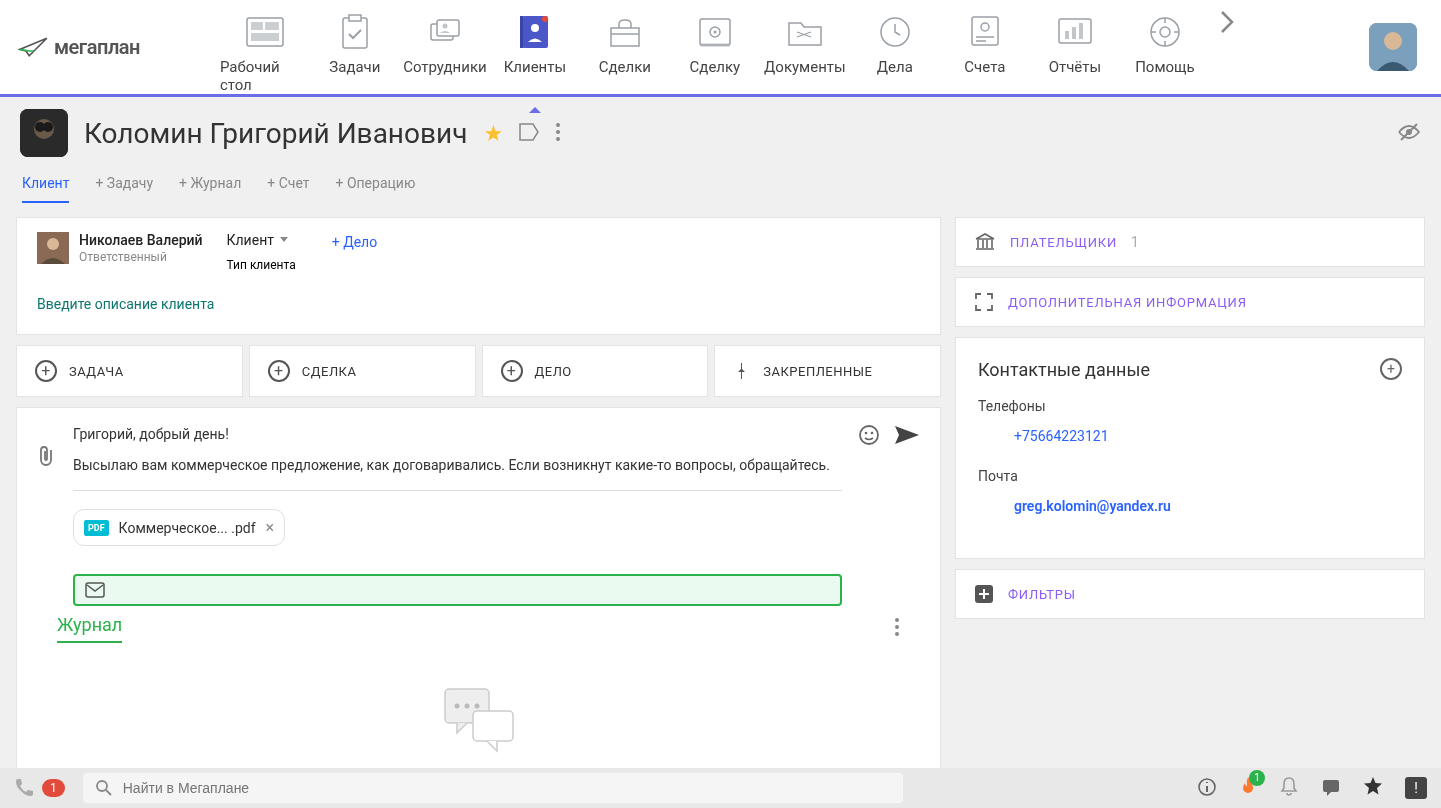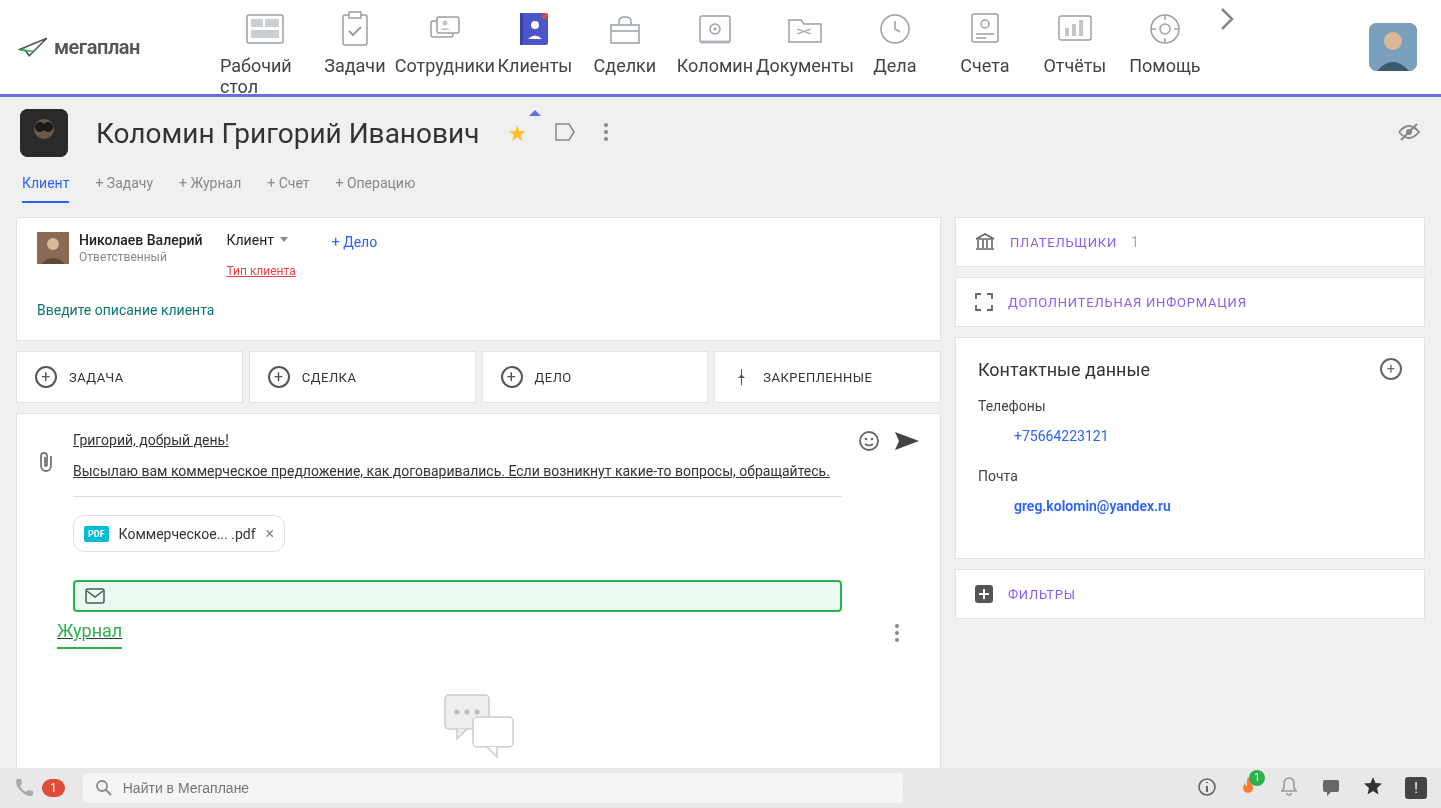--- a/index.html
+++ b/index.html
@@ -21,29 +21,29 @@
     border-bottom: 3px solid #6a6de6;
     padding: 0 24px 0 18px;
     position: relative;
   }
   .logo { display:flex; align-items:center; gap:4px; color:#555; font-weight:600; font-size:20px; letter-spacing:-0.5px;}
   .logo svg { width:32px; height:28px; }
   .nav-items { display:flex; margin-left: 80px; gap:0; flex:1; }
   .nav-item { display:flex; flex-direction:column; align-items:center; justify-content:flex-start; width:90px; cursor:pointer; padding-top:12px; position:relative;}
   .nav-item .icon-wrap { width:44px; height:40px; display:flex; align-items:center; justify-content:center; color:#9aa0a6;}
   .nav-item.active .icon-wrap { color:#4b57c9; }
-  .nav-item span { font-size:18px; color:#444; margin-top:6px;}
+  .nav-item span { font-size:15px; color:#444; margin-top:6px;}
   .nav-item.active::after { content:""; position:absolute; bottom:-19px; left:50%; transform:translateX(-50%); width:0;height:0;border-left:6px solid transparent;border-right:6px solid transparent;border-bottom:6px solid #6a6de6;}
   .nav-arrow-right { color:#888; cursor:pointer; padding:8px;}
   .avatar-top { width:48px; height:48px; border-radius:8px; background:#6b8caa; margin-left:auto; background-image:linear-gradient(135deg,#7a9cc0,#5a7a98); cursor:pointer; overflow:hidden; display:flex; align-items:center; justify-content:center;}
   .avatar-top svg { width:100%; height:100%; }
 
   
   .header { background:#f0f0f0; padding: 12px 20px 0 20px; }
-  .header-top { display:flex; align-items:center; gap:28px;}
+  .header-top { display:flex; align-items:center; gap:16px;}
   .client-avatar { width:48px;height:48px;border-radius:8px; background:#333; overflow:hidden;}
   .client-avatar svg{width:100%;height:100%;}
   .client-name { font-size:28px; color:#333; font-weight:400;}
   .star { color:#fbc02d; font-size:22px; cursor:pointer;}
   .tag-icon { color:#888; cursor:pointer;}
   .dots-icon { color:#888; cursor:pointer;}
   .eye-icon { margin-left:auto; color:#888; cursor:pointer;}
 
   .subtabs { display:flex; gap:26px; margin-top:18px; padding-left:2px;}
   .subtab { color:#888; font-size:14px; padding-bottom:10px; cursor:pointer;}
@@ -58,33 +58,33 @@
 
   
   .resp-block { padding:14px 20px 22px 20px;}
   .resp-row { display:flex; align-items:flex-start; gap:24px;}
   .resp-person { display:flex; gap:10px;}
   .resp-avatar{ width:32px;height:32px;border-radius:6px;background:#888;}
   .resp-name{ font-size:14px; color:#222; font-weight:500;}
   .resp-role{ font-size:12px; color:#888; margin-top:2px;}
   .client-type{ display:flex; flex-direction:column;}
   .client-type-val{ font-size:14px; color:#222; display:flex; align-items:center; gap:6px;}
-  .client-type-lbl{ font-size:12px;color:#ef4444; margin-top:16px;text-decoration:underline;}
+  .client-type-lbl{ font-size:12px;color:#000000; margin-top:10px;}
   .plus-delo { margin-left:12px; color:#2962ff; cursor:pointer; font-size:14px; padding-top:2px;}
   .desc-placeholder { color:#0f766e; margin-top:24px; font-size:14px;}
 
   
   .action-row{ display:flex; gap:6px;}
   .action-btn{ flex:1; background:#fff; border:1px solid #e3e3e3; padding:14px 18px; display:flex; align-items:center; gap:12px; cursor:pointer; font-size:13px; letter-spacing:0.5px; color:#333;}
   .action-btn.pinned{ flex:1;}
   .circ-plus{ width:22px;height:22px;border:2px solid #555;border-radius:50%;display:flex;align-items:center;justify-content:center;font-size:16px;line-height:1;color:#555;}
   .pin-ico{ width:18px;height:18px;color:#555;}
 
   
-  .compose{ background:#fff; border:1px solid #e3e3e3; padding:16px 20px 16px 20px;text-decoration:underline;}
+  .compose{ background:#fff; border:1px solid #e3e3e3; padding:16px 20px 16px 20px;}
   .compose-row{ display:flex; align-items:flex-start; gap:16px;}
   .attach-icon{ color:#777; cursor:pointer; margin-top:20px;}
   .compose-text{ flex:1; display:flex; flex-direction:column; gap:10px;}
   .compose-line{ font-size:14px; color:#333; line-height:1.5;}
   .compose-text .divider{height:1px;background:#ddd;margin-top:4px;}
   .compose-actions-row{display:flex;align-items:center;gap:14px;}
   .emoji-icon,.send-icon{ color:#666; cursor:pointer;}
   .send-icon{ color:#444;}
   .file-chip{ display:inline-flex; align-items:center; gap:10px; border:1px solid #e0e0e0; padding:8px 10px; border-radius:11px; margin-top:8px; font-size:14px; color:#333;}
   .pdf-badge{ background:#00bcd4; color:#fff; font-size:9px; font-weight:bold; padding:3px 4px; border-radius:2px;}
@@ -195,21 +195,21 @@
     </div>
     <div class="nav-item">
       <div class="icon-wrap">
           <svg width="34" height="34" viewBox="0 0 34 34">
             <rect x="2" y="4" width="30" height="26" rx="2" fill="none" stroke="currentColor" stroke-width="1.5"></rect>
             <circle cx="17" cy="17" r="5" fill="none" stroke="currentColor" stroke-width="1.5"></circle>
             <circle cx="17" cy="17" r="1.5" fill="currentColor"></circle>
             <rect x="2" y="28" width="30" height="4" fill="currentColor" opacity="0.3"></rect>
           </svg>
         </div>
-      <span>Коломин</span>
+      <span>Сделку</span>
     </div>
     <div class="nav-item">
       <div class="icon-wrap">
           <svg width="36" height="30" viewBox="0 0 36 30">
             <path d="M2 6 h12 l3 4 h17 v18 h-32 z" fill="none" stroke="currentColor" stroke-width="1.5"></path>
             <path d="M10 15 l14 5 M10 20 l14 -5" stroke="currentColor" stroke-width="1.2"></path>
           </svg>
         </div>
       <span>Документы</span>
     </div>

